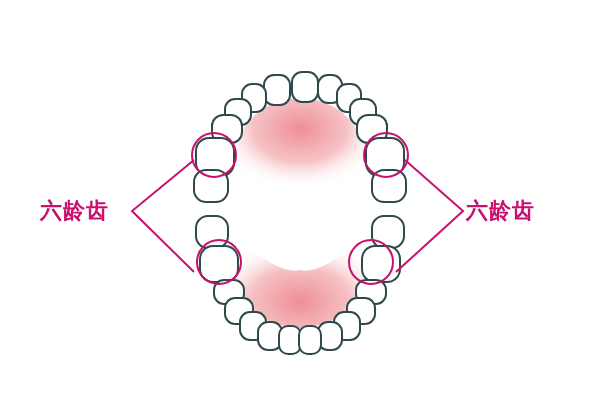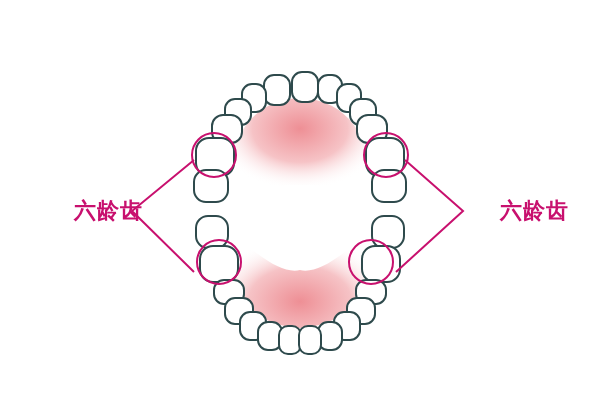--- a/index.html
+++ b/index.html
@@ -1,18 +1,18 @@
 <!DOCTYPE html>
 <html><head>
 <meta charset="utf-8">
 <style>
   html,body{margin:0;padding:0;background:#fff;}
   .stage{position:relative;width:600px;height:400px;overflow:hidden;background:#fff;font-family:"DejaVu Sans",sans-serif;}
   svg{position:absolute;left:0;top:0;}
-  .label{position:absolute;font-weight:bold;font-size:22px;letter-spacing:1px;margin-left:34px;}
+  .label{position:absolute;font-weight:bold;font-size:22px;letter-spacing:1px;}
 </style>
 </head>
 <body>
 
 <div class="stage">
   <svg width="600" height="400" viewBox="0 0 600 400">
     <defs>
       <radialGradient id="gumUp" cx="50%" cy="30%" r="60%">
         <stop offset="0%" stop-color="#ee8f95"></stop>
         <stop offset="55%" stop-color="#f6c3c6"></stop>

